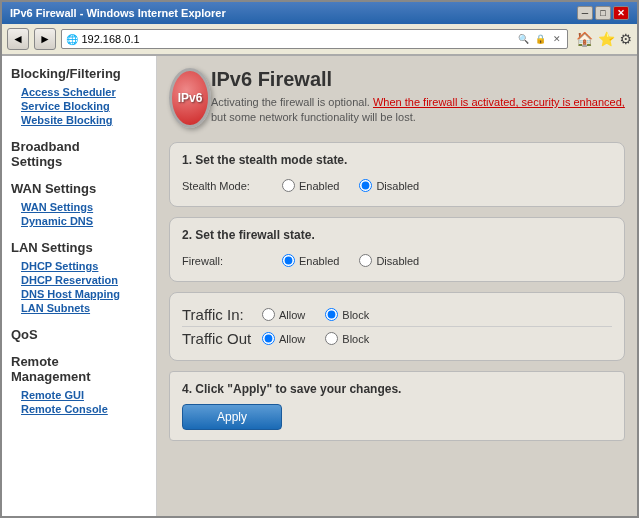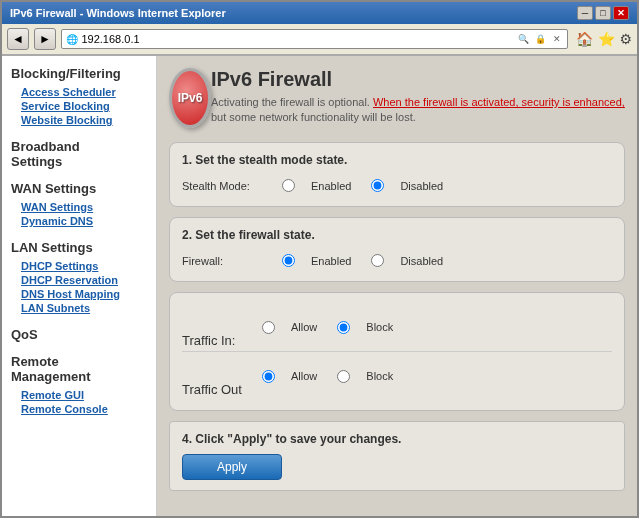--- a/index.html
+++ b/index.html
@@ -44,27 +44,27 @@
     .page-title { font-size: 20px; font-weight: bold; color: #333; margin-bottom: 4px; }
     .page-subtitle { font-size: 11px; color: #555; line-height: 1.4; }
     .page-subtitle em { color: #cc0000; font-style: normal; }
 
     
     .settings-section { background: #e8e5de; border: 1px solid #bbb; border-radius: 8px; margin-bottom: 10px; padding: 10px 12px; }
     .section-title { font-size: 12px; font-weight: bold; color: #333; margin-bottom: 8px; }
     .setting-row { display: flex; align-items: center; padding: 4px 0; }
     .setting-label { width: 100px; font-size: 11px; color: #333; }
     .radio-group { display: flex; align-items: center; gap: 20px; flex: 1; }
-    .radio-option { display: flex; align-items: center; gap: 16px; font-size: 11px; color: #333; }
+    .radio-option { display: flex; align-items: center; gap: 4px; font-size: 11px; color: #333; }
     .radio-option input[type="radio"] { margin: 0; cursor: pointer; }
 
     
     .traffic-row { display: flex; align-items: center; padding: 3px 0; border-top: 1px solid #ccc; }
     .traffic-row:first-of-type { border-top: none; }
-    .traffic-label { width: 80px; font-size: 13px; color: #333; margin-top: 27px; }
+    .traffic-label { width: 80px; font-size: 15px; color: #333; }
 
     
     .apply-section { background: #e8e5de; border: 1px solid #bbb; border-radius: 4px; margin-bottom: 10px; padding: 10px 12px; }
     .apply-title { font-size: 12px; font-weight: bold; color: #333; margin-bottom: 8px; }
     .apply-btn { background: linear-gradient(to bottom, #5b9bd5, #1a6ab5); color: white; border: 1px solid #1a5a9a; border-radius: 4px; padding: 5px 34px; font-size: 12px; font-weight: normal; cursor: pointer; }
 
     
     .sidebar::-webkit-scrollbar { width: 8px; }
     .sidebar::-webkit-scrollbar-track { background: #f0f0f0; }
     .sidebar::-webkit-scrollbar-thumb { background: #aaa; border-radius: 4px; }

